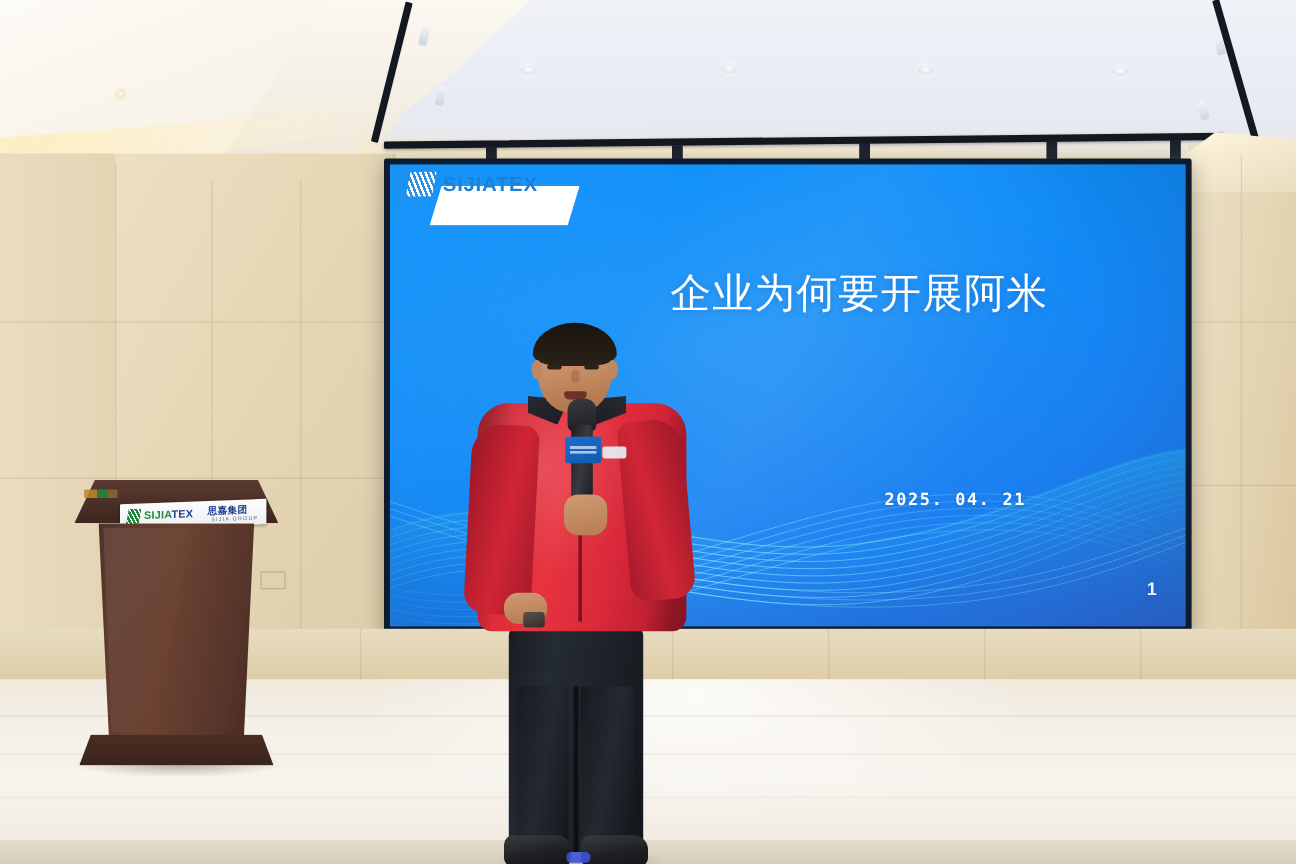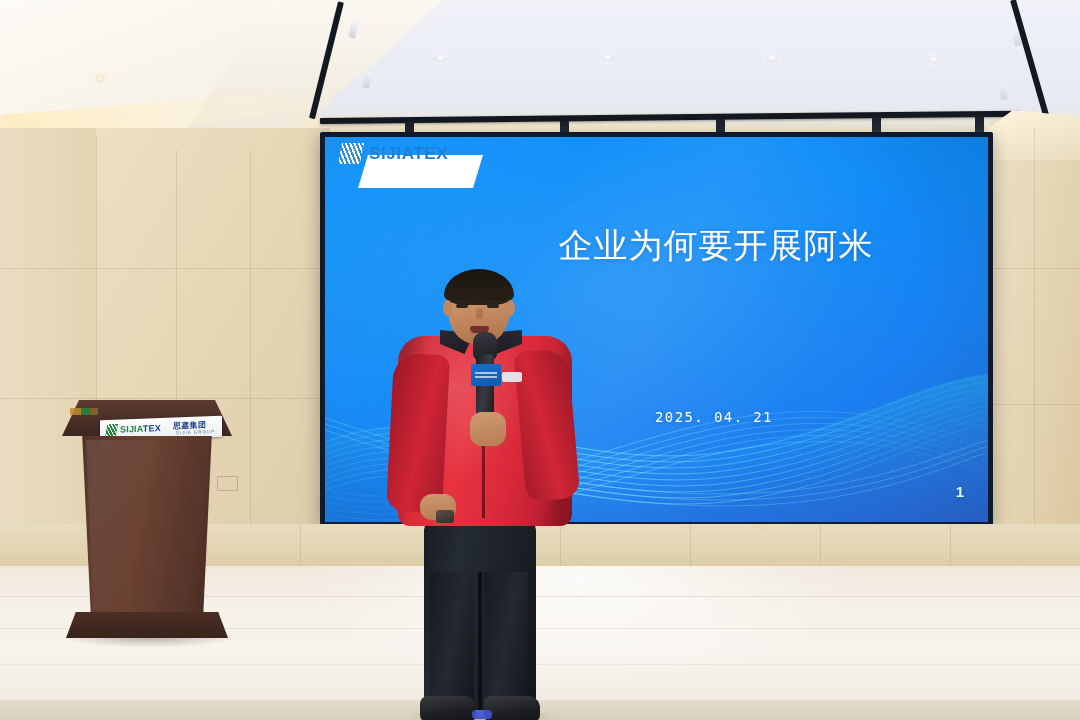--- a/index.html
+++ b/index.html
@@ -191,22 +191,22 @@
   }
   .slide-title .l2{display:block;}
 
   .presenter{
     position:absolute;left:330px;top:240px;width:180px;text-align:center;
     color:#ffffff;font-size:14px;font-weight:700;letter-spacing:2px;
     font-family:"DejaVu Sans","Liberation Sans",sans-serif;
     text-shadow:0 1px 4px rgba(0,40,110,.25);
   }
   .slide-date{
-    position:absolute;left:330px;top:272px;width:200px;text-align:left;
-    color:#ffffff;font-size:14px;font-weight:400;letter-spacing:1.4px;
+    position:absolute;left:330px;top:272px;width:200px;text-align:right;
+    color:#ffffff;font-size:14px;font-weight:700;letter-spacing:1.4px;
     font-family:"DejaVu Sans Mono","DejaVu Sans",monospace;
     text-shadow:0 1px 4px rgba(0,40,110,.25);
   }
   .page-num{
     position:absolute;right:24px;bottom:22px;color:#eaf6ff;
     font-size:15px;font-weight:700;
     text-shadow:0 1px 4px rgba(0,40,110,.3);
   }
 
   

